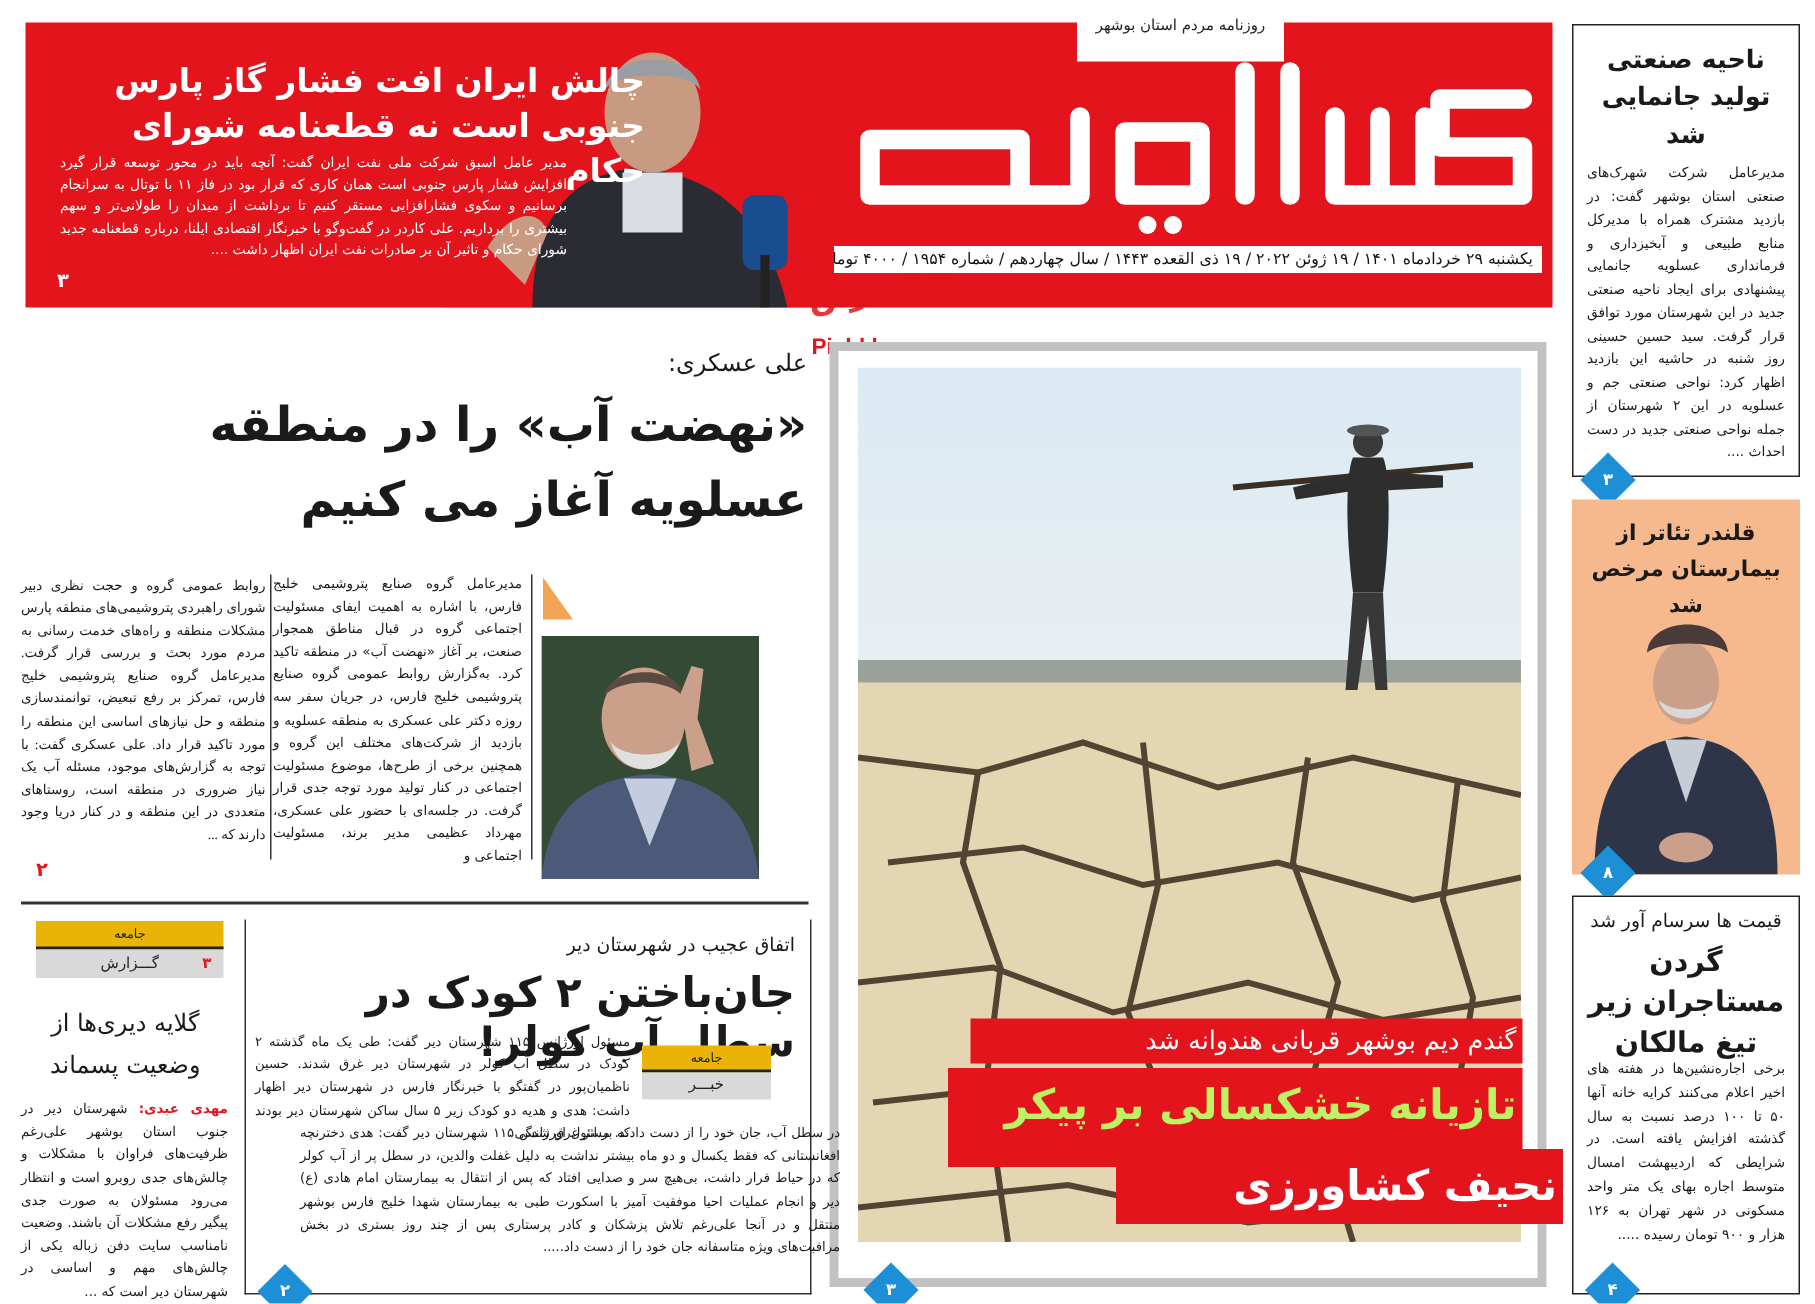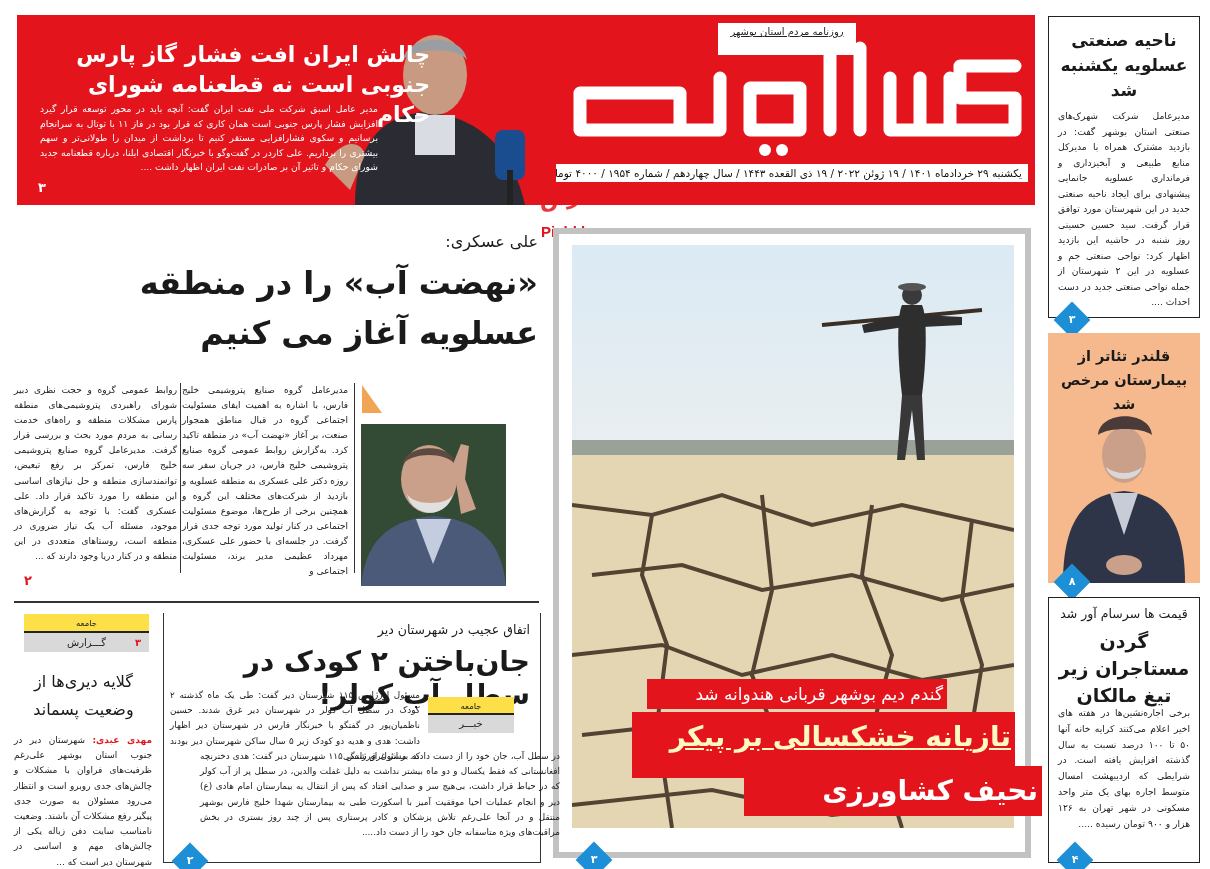--- a/index.html
+++ b/index.html
@@ -2,21 +2,21 @@
 <html><head>
 <meta charset="utf-8">
 <style>
   * { box-sizing: border-box; margin: 0; padding: 0; }
   html, body { width: 1210px; height: 869px; background: #ffffff; overflow: hidden; }
   body { font-family: "DejaVu Sans", sans-serif; color: #1a1a1a; position: relative; direction: rtl; }
   .abs { position: absolute; }
 
   
   .masthead { left: 17px; top: 15px; width: 1018px; height: 190px; background: #e3141b; }
-  .tagline { left: 718px; top: 23px; width: 138px; height: 32px; background: #fff; color: #222; font-size: 10px; text-align: center; line-height: 17px; text-decoration: underline; }
+  .tagline { left: 718px; top: 9px; width: 138px; height: 32px; background: #fff; color: #222; font-size: 10px; text-align: center; line-height: 17px; }
   .logo { left: 560px; top: 38px; width: 470px; height: 120px; }
   .dateline { left: 556px; top: 164px; width: 472px; height: 18px; background: #fff; font-size: 10.5px; line-height: 18px; text-align: right; padding-right: 6px; color: #111; white-space: nowrap; overflow: hidden; }
   .lead-photo { left: 295px; top: 20px; width: 258px; height: 185px; }
   .lead-title { left: 30px; top: 40px; width: 400px; color: #fff; font-weight: bold; font-size: 22px; line-height: 30px; text-align: right; }
   .lead-body { left: 40px; top: 102px; width: 338px; color: #fff; font-size: 9.2px; line-height: 14.5px; text-align: justify; }
   .lead-page { left: 38px; top: 180px; color: #fff; font-weight: bold; font-size: 13px; }
 
   
   .wm-fa { left: 538px; top: 180px; color: #e3141b; font-size: 22px; font-weight: bold; transform: rotate(-12deg); opacity: .85; }
   .wm-en { left: 541px; top: 223px; color: #e3141b; font-size: 15px; font-weight: bold; direction: ltr; font-family: "Liberation Sans", sans-serif; }
@@ -33,38 +33,38 @@
   .box3-kicker { left: 1052px; top: 606px; width: 144px; text-align: center; font-size: 12.5px; }
   .box3-title { left: 1052px; top: 628px; width: 144px; text-align: center; font-weight: bold; font-size: 19px; line-height: 27px; }
   .box3-body { left: 1058px; top: 705px; width: 132px; font-size: 9.2px; line-height: 15.8px; text-align: justify; }
 
   .badge { width: 26px; height: 26px; background: #1d8fd6; transform: rotate(45deg); }
   .badge-num { width: 26px; height: 26px; color: #fff; font-size: 11px; font-weight: bold; text-align: center; line-height: 26px; }
 
   
   .feature-frame { left: 553px; top: 228px; width: 478px; height: 630px; border: 6px solid #c2c2c2; background: #fff; }
   .feature-photo { left: 572px; top: 245px; width: 442px; height: 583px; }
-  .f-kicker { left: 647px; top: 679px; width: 300px; height: 30px; background: #e3141b; color: #fff; font-size: 17px; line-height: 30px; text-align: right; padding-right: 4px; }
-  .f-title1 { left: 632px; top: 712px; width: 383px; height: 66px; background: #e3141b; color: #fef9c3; font-weight: bold; font-size: 28px; line-height: 50px; text-align: right; padding-right: 4px; text-decoration: underline; }
+  .f-kicker { left: 647px; top: 679px; width: 368px; height: 30px; background: #e3141b; color: #fff; font-size: 17px; line-height: 30px; text-align: right; padding-right: 4px; }
+  .f-title1 { left: 632px; top: 712px; width: 383px; height: 66px; background: #e3141b; color: #bef264; font-weight: bold; font-size: 28px; line-height: 50px; text-align: right; padding-right: 4px; }
   .f-title2 { left: 744px; top: 766px; width: 298px; height: 50px; background: #e3141b; color: #fff; font-weight: bold; font-size: 28px; line-height: 50px; text-align: right; padding-right: 4px; }
 
   
   .main-kicker { left: 380px; top: 232px; width: 158px; text-align: right; font-size: 16px; }
   .main-title { left: 18px; top: 258px; width: 520px; text-align: right; font-weight: bold; font-size: 32px; line-height: 50px; }
   .main-col1 { left: 182px; top: 383px; width: 166px; font-size: 9px; line-height: 15.1px; text-align: justify; }
-  .main-col2 { left: 14px; top: 383px; width: 163px; font-size: 9px; line-height: 15.1px; text-align: justify; }
+  .main-col2 { left: 14px; top: 383px; width: 163px; font-size: 9px; line-height: 15.1px; text-align: justify; font-family: Liberation Serif, serif; }
   .main-page { left: 24px; top: 573px; color: #e3141b; font-weight: bold; font-size: 13px; }
   .col-divider { width: 1px; background: #333; }
   .tri { left: 362px; top: 385px; width: 0; height: 0; border-left: 20px solid #f2a455; border-top: 28px solid transparent; }
   .askari-photo { left: 361px; top: 424px; width: 145px; height: 162px; }
   .sep { height: 1.5px; background: #333; }
 
   
   .cat-box { left: 24px; top: 614px; width: 125px; }
-  .cat-top { height: 19px; background: #fde047; color: #222; font-size: 8.5px; text-align: center; line-height: 19px; border-bottom: 2px solid #222; }
+  .cat-top { height: 19px; background: #eab308; color: #222; font-size: 8.5px; text-align: center; line-height: 19px; border-bottom: 2px solid #222; }
   .cat-bot { height: 19px; background: #d9d9d9; color: #222; font-size: 10px; text-align: center; line-height: 19px; position: relative; }
   .cat-num { position: absolute; right: 8px; top: 0; color: #e3141b; font-weight: bold; }
   .complaint-title { left: 15px; top: 668px; width: 137px; text-align: center; font-weight: normal; font-size: 16px; line-height: 28px; }
   .complaint-body { left: 14px; top: 733px; width: 138px; font-size: 9px; line-height: 15.2px; text-align: justify; }
   .complaint-author { color: #e3141b; font-weight: bold; }
 
   .kids-frame { left: 163px; top: 613px; width: 378px; height: 250px; border: 1.5px solid #333; border-top: none; background: #fff; }
   .kids-kicker { left: 300px; top: 622px; width: 230px; text-align: right; font-size: 12.5px; }
   .kids-title { left: 180px; top: 645px; width: 350px; text-align: right; font-weight: bold; font-size: 28px; }
   .kids-body-top { left: 170px; top: 688px; width: 250px; font-size: 8.8px; line-height: 15.2px; text-align: justify; }
@@ -107,21 +107,21 @@
   <circle cx="222" cy="112" r="6" fill="#fff"></circle>
   <text x="235" y="70" fill="transparent" font-size="10">عسلویه</text>
 </svg>
 
 <div class="abs dateline">یکشنبه ۲۹ خردادماه ۱۴۰۱ / ۱۹ ژوئن ۲۰۲۲ / ۱۹ ذی القعده ۱۴۴۳ / سال چهاردهم / شماره ۱۹۵۴ / ۴۰۰۰ تومان / ۸ صفحه</div>
 
 <div class="abs wm-fa">پیشخوان</div>
 <div class="abs wm-en">Pishkhan.com</div>
 
 <div class="abs right-box box1"></div>
-<div class="abs box1-title">ناحیه صنعتی عسلویه یکشنبه شد</div>
+<div class="abs box1-title">ناحیه صنعتی تولید جانمایی شد</div>
 <div class="abs box1-body">مدیرعامل شرکت شهرک‌های صنعتی استان بوشهر گفت: در بازدید مشترک همراه با مدیرکل منابع طبیعی و آبخیزداری و فرمانداری عسلویه جانمایی پیشنهادی برای ایجاد ناحیه صنعتی جدید در این شهرستان مورد توافق قرار گرفت. سید حسین حسینی روز شنبه در حاشیه این بازدید اظهار کرد: نواحی صنعتی جم و عسلویه در این ۲ شهرستان از جمله نواحی صنعتی جدید در دست احداث ....</div>
 <div class="abs badge" style="left:1059px; top:307px;"></div>
 <div class="abs badge-num" style="left:1059px; top:307px;">۳</div>
 
 <div class="abs box2"></div>
 <div class="abs box2-title">قلندر تئاتر از بیمارستان مرخص شد</div>
 <svg class="abs box2-photo" viewBox="0 0 132 188">
   <path d="M5 188 C5 120 30 100 66 96 C102 100 127 120 127 188 Z" fill="#2f3548"></path>
   <path d="M52 98 L66 140 L80 98 Z" fill="#c8ccd6"></path>
   <ellipse cx="66" cy="60" rx="22" ry="28" fill="#caa08a"></ellipse>

